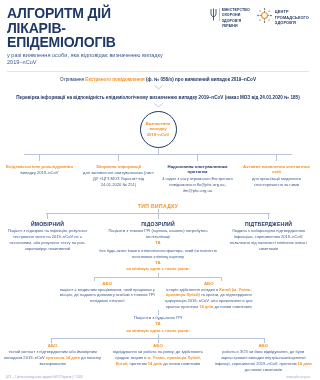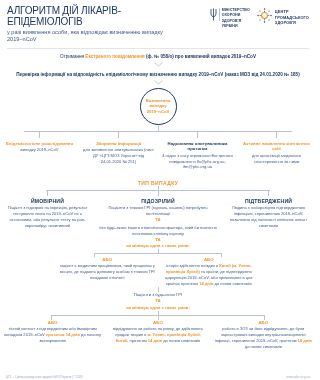--- a/index.html
+++ b/index.html
@@ -12,21 +12,21 @@
   }
   .page { position: relative; width: 316px; height: 380px; background:#fff; }
 
   
   .header {
     display: flex; align-items: flex-start; justify-content: space-between;
     padding: 6px 7px 4px 7px;
   }
   .title-block { width: 166px; }
   .main-title {
-    font-size: 10px; font-weight: normal; letter-spacing: -0.2px;
+    font-size: 14px; font-weight: bold; letter-spacing: -0.2px;
     color: #1f3864; line-height: 1.05; text-transform: uppercase;
   }
   .sub-title {
     margin-top: 2px; font-size: 5.6px; color: #3d5a8a; line-height: 1.32;
   }
   .logos { display: flex; align-items: flex-start; gap: 7px; padding-top: 2px; }
   .logo-moz { display: flex; align-items: flex-start; gap: 2px; }
   .trident {
     width: 7px; height: 13px; color: #1f3864;
     display:flex; align-items:center; justify-content:center;

